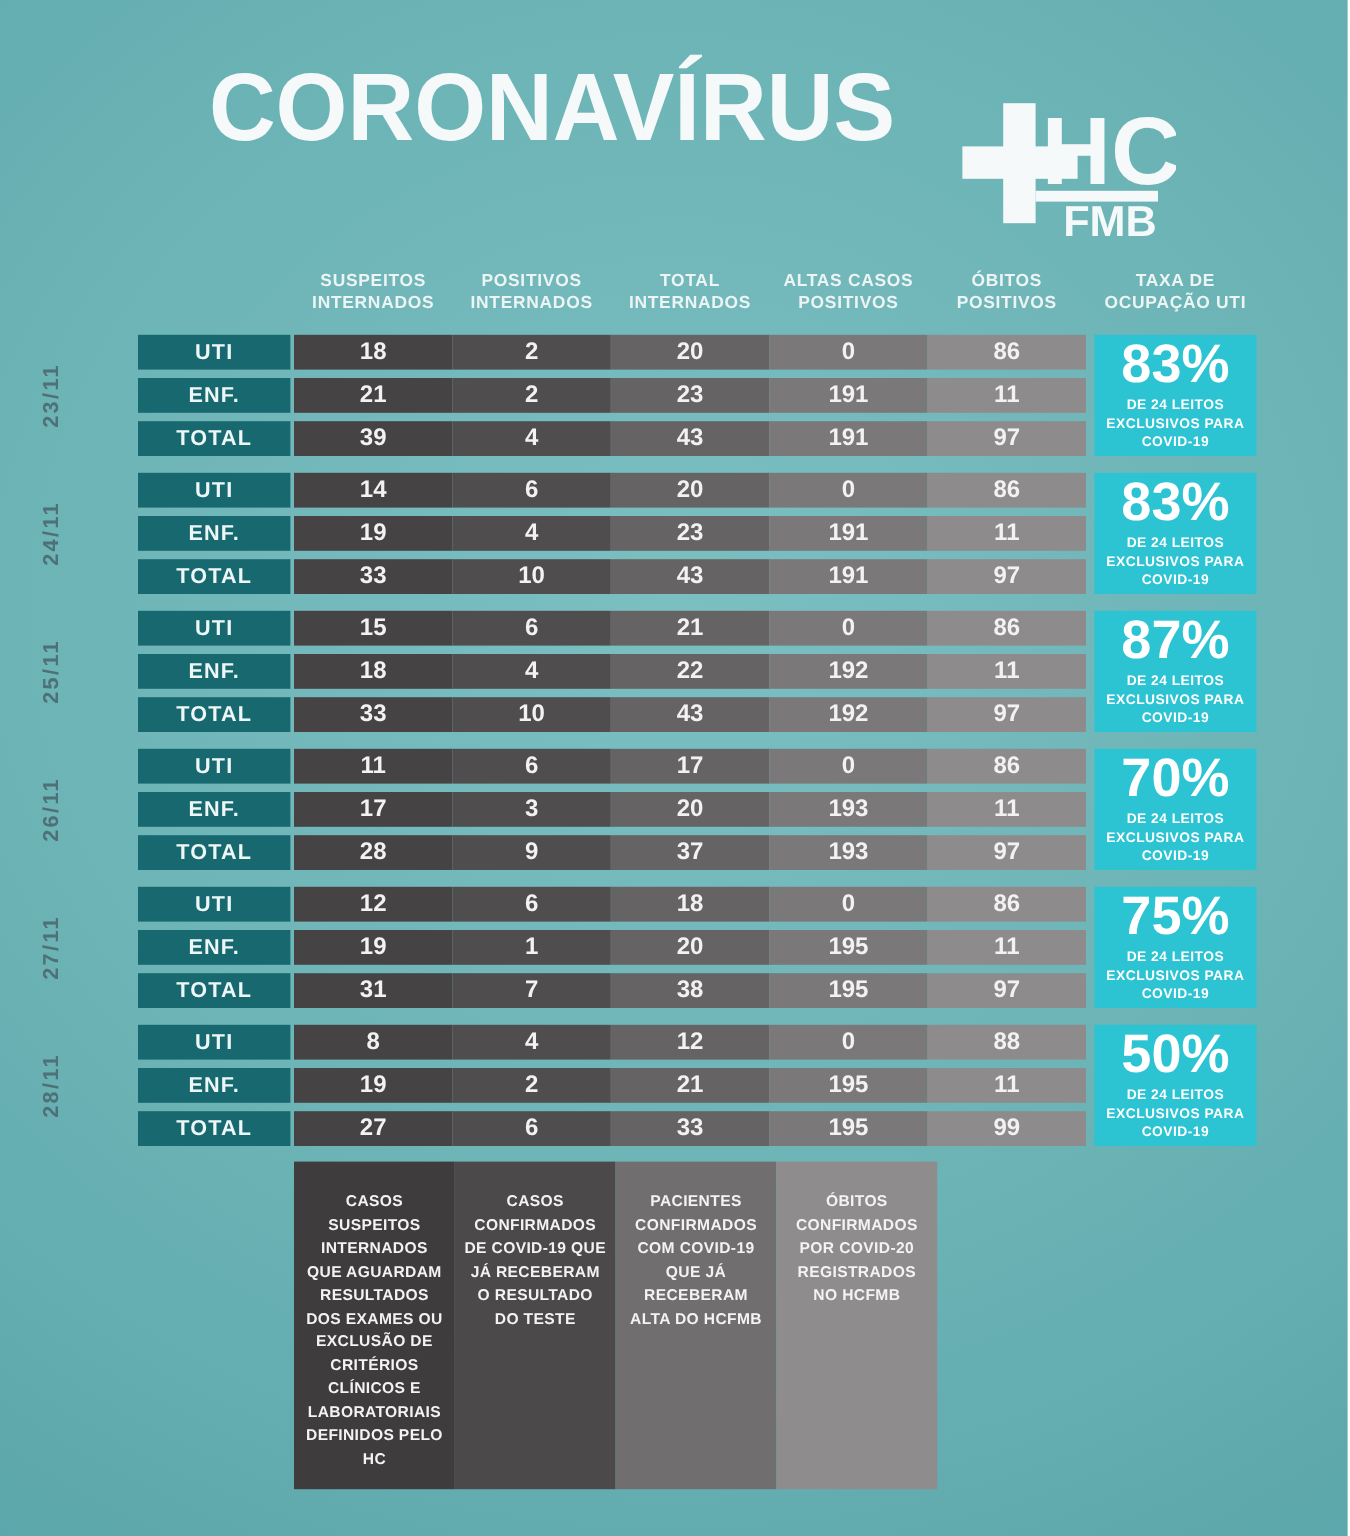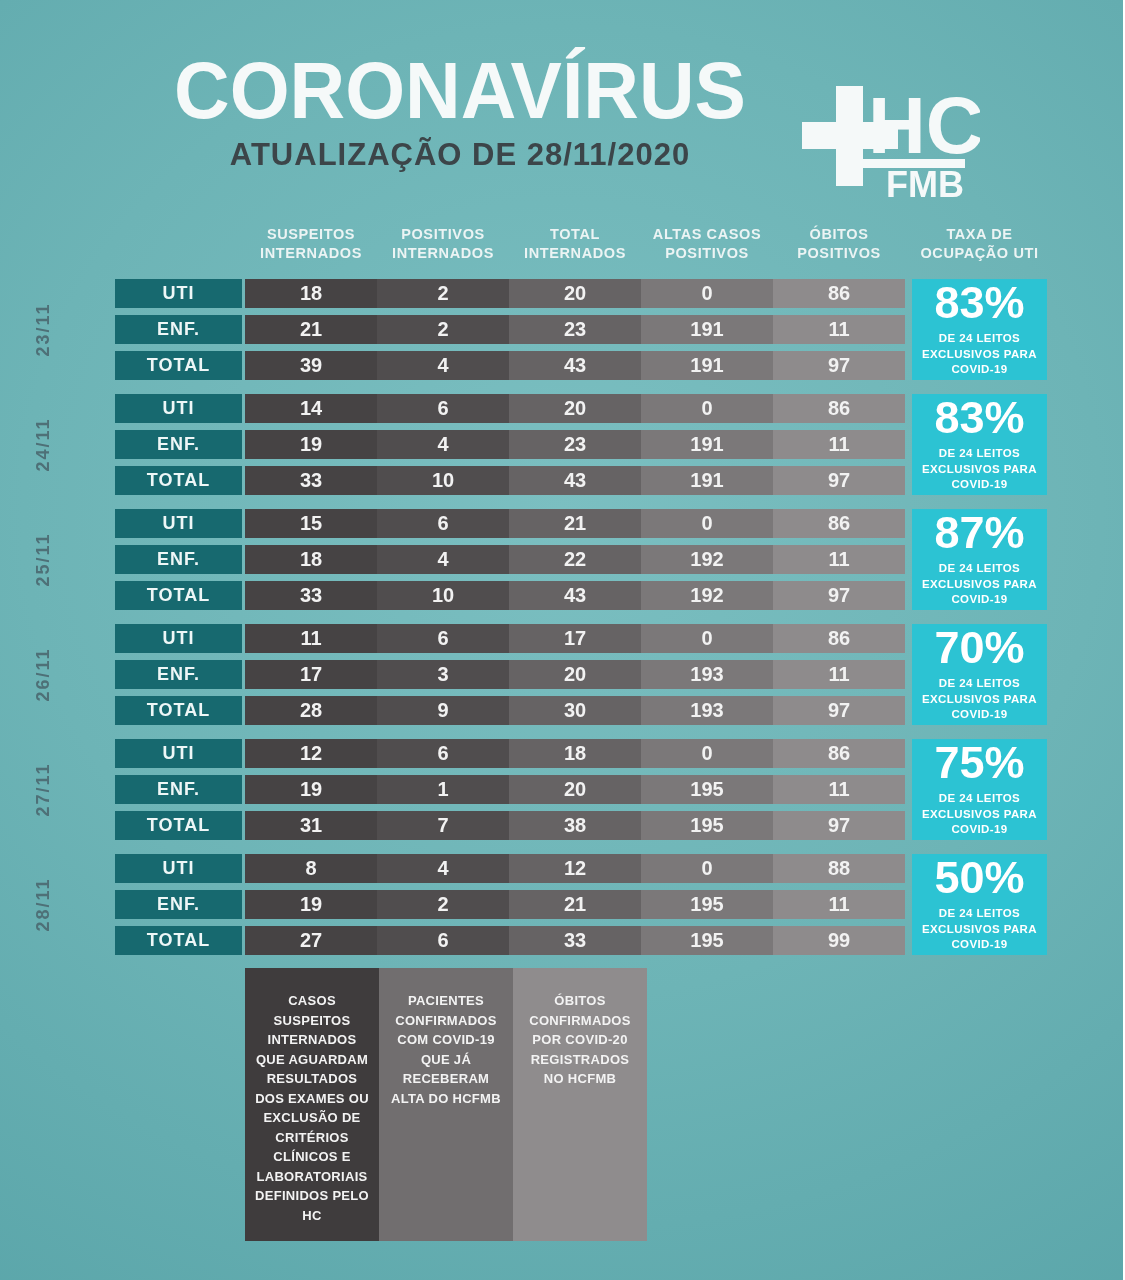--- a/index.html
+++ b/index.html
@@ -65,21 +65,20 @@
     line-height:1.5; letter-spacing:0.3px;
   }
 </style>
 </head>
 <body>
 
 <div class="canvas">
 
   <div class="title-block">
     <div class="title">CORONAVÍRUS</div>
-    <div class="subtitle">ATUALIZAÇÃO DE 28/11/2020</div>
   </div>
 
   <div class="logo">
     <svg width="180" height="140" viewBox="0 0 180 140">
       <rect x="36" y="26" width="27" height="100" fill="#f5f9f9"></rect>
       <rect x="2" y="62" width="96" height="27" fill="#f5f9f9"></rect>
       <rect x="63" y="99" width="102" height="9" fill="#f5f9f9"></rect>
       <text x="68" y="93" font-family="Liberation Sans, sans-serif" font-size="80" font-weight="bold" fill="#f5f9f9">HC</text>
       <text x="86" y="137" font-family="Liberation Sans, sans-serif" font-size="36" font-weight="bold" fill="#f5f9f9">FMB</text>
     </svg>
@@ -189,21 +188,21 @@
           <div class="value-cell" style="grid-area: 1 / 6; background: rgb(142, 139, 140);">86</div>
           <div class="label-cell" style="grid-area: 2 / 1;">ENF.</div>
           <div class="value-cell" style="grid-area: 2 / 2; background: rgb(70, 67, 68);">17</div>
           <div class="value-cell" style="grid-area: 2 / 3; background: rgb(80, 77, 78);">3</div>
           <div class="value-cell" style="grid-area: 2 / 4; background: rgb(102, 99, 100);">20</div>
           <div class="value-cell" style="grid-area: 2 / 5; background: rgb(123, 120, 121);">193</div>
           <div class="value-cell" style="grid-area: 2 / 6; background: rgb(142, 139, 140);">11</div>
           <div class="label-cell" style="grid-area: 3 / 1;">TOTAL</div>
           <div class="value-cell" style="grid-area: 3 / 2; background: rgb(70, 67, 68);">28</div>
           <div class="value-cell" style="grid-area: 3 / 3; background: rgb(80, 77, 78);">9</div>
-          <div class="value-cell" style="grid-area: 3 / 4; background: rgb(102, 99, 100);">30</div>
+          <div class="value-cell" style="grid-area: 3 / 4; background: rgb(102, 99, 100);">37</div>
           <div class="value-cell" style="grid-area: 3 / 5; background: rgb(123, 120, 121);">193</div>
           <div class="value-cell" style="grid-area: 3 / 6; background: rgb(142, 139, 140);">97</div>
           <div class="occupancy">
             <div class="pct">70%</div>
             <div class="note">DE 24 LEITOS EXCLUSIVOS PARA COVID-19</div>
           </div>
         </div>
         <div class="grid group">
           <div class="date-label">
             <span>27/11</span>
@@ -256,17 +255,18 @@
           <div class="occupancy">
             <div class="pct">50%</div>
             <div class="note">DE 24 LEITOS EXCLUSIVOS PARA COVID-19</div>
           </div>
         </div>
       </div>
   </div>
 
   <div class="footnotes" id="footnotes">
       <div class="footnote" style="background: rgb(63, 60, 61);">CASOS SUSPEITOS INTERNADOS QUE AGUARDAM RESULTADOS DOS EXAMES OU EXCLUSÃO DE CRITÉRIOS CLÍNICOS E LABORATORIAIS DEFINIDOS PELO HC</div>
+      <div class="footnote" style="background: rgb(76, 73, 74);">CASOS CONFIRMADOS DE COVID-19 QUE JÁ RECEBERAM O RESULTADO DO TESTE</div>
       <div class="footnote" style="background: rgb(113, 110, 111);">PACIENTES CONFIRMADOS COM COVID-19 QUE JÁ RECEBERAM ALTA DO HCFMB</div>
       <div class="footnote" style="background: rgb(143, 140, 141);">ÓBITOS CONFIRMADOS POR COVID-20 REGISTRADOS NO HCFMB</div>
     </div>
 
 </div>
 
 </body></html>

